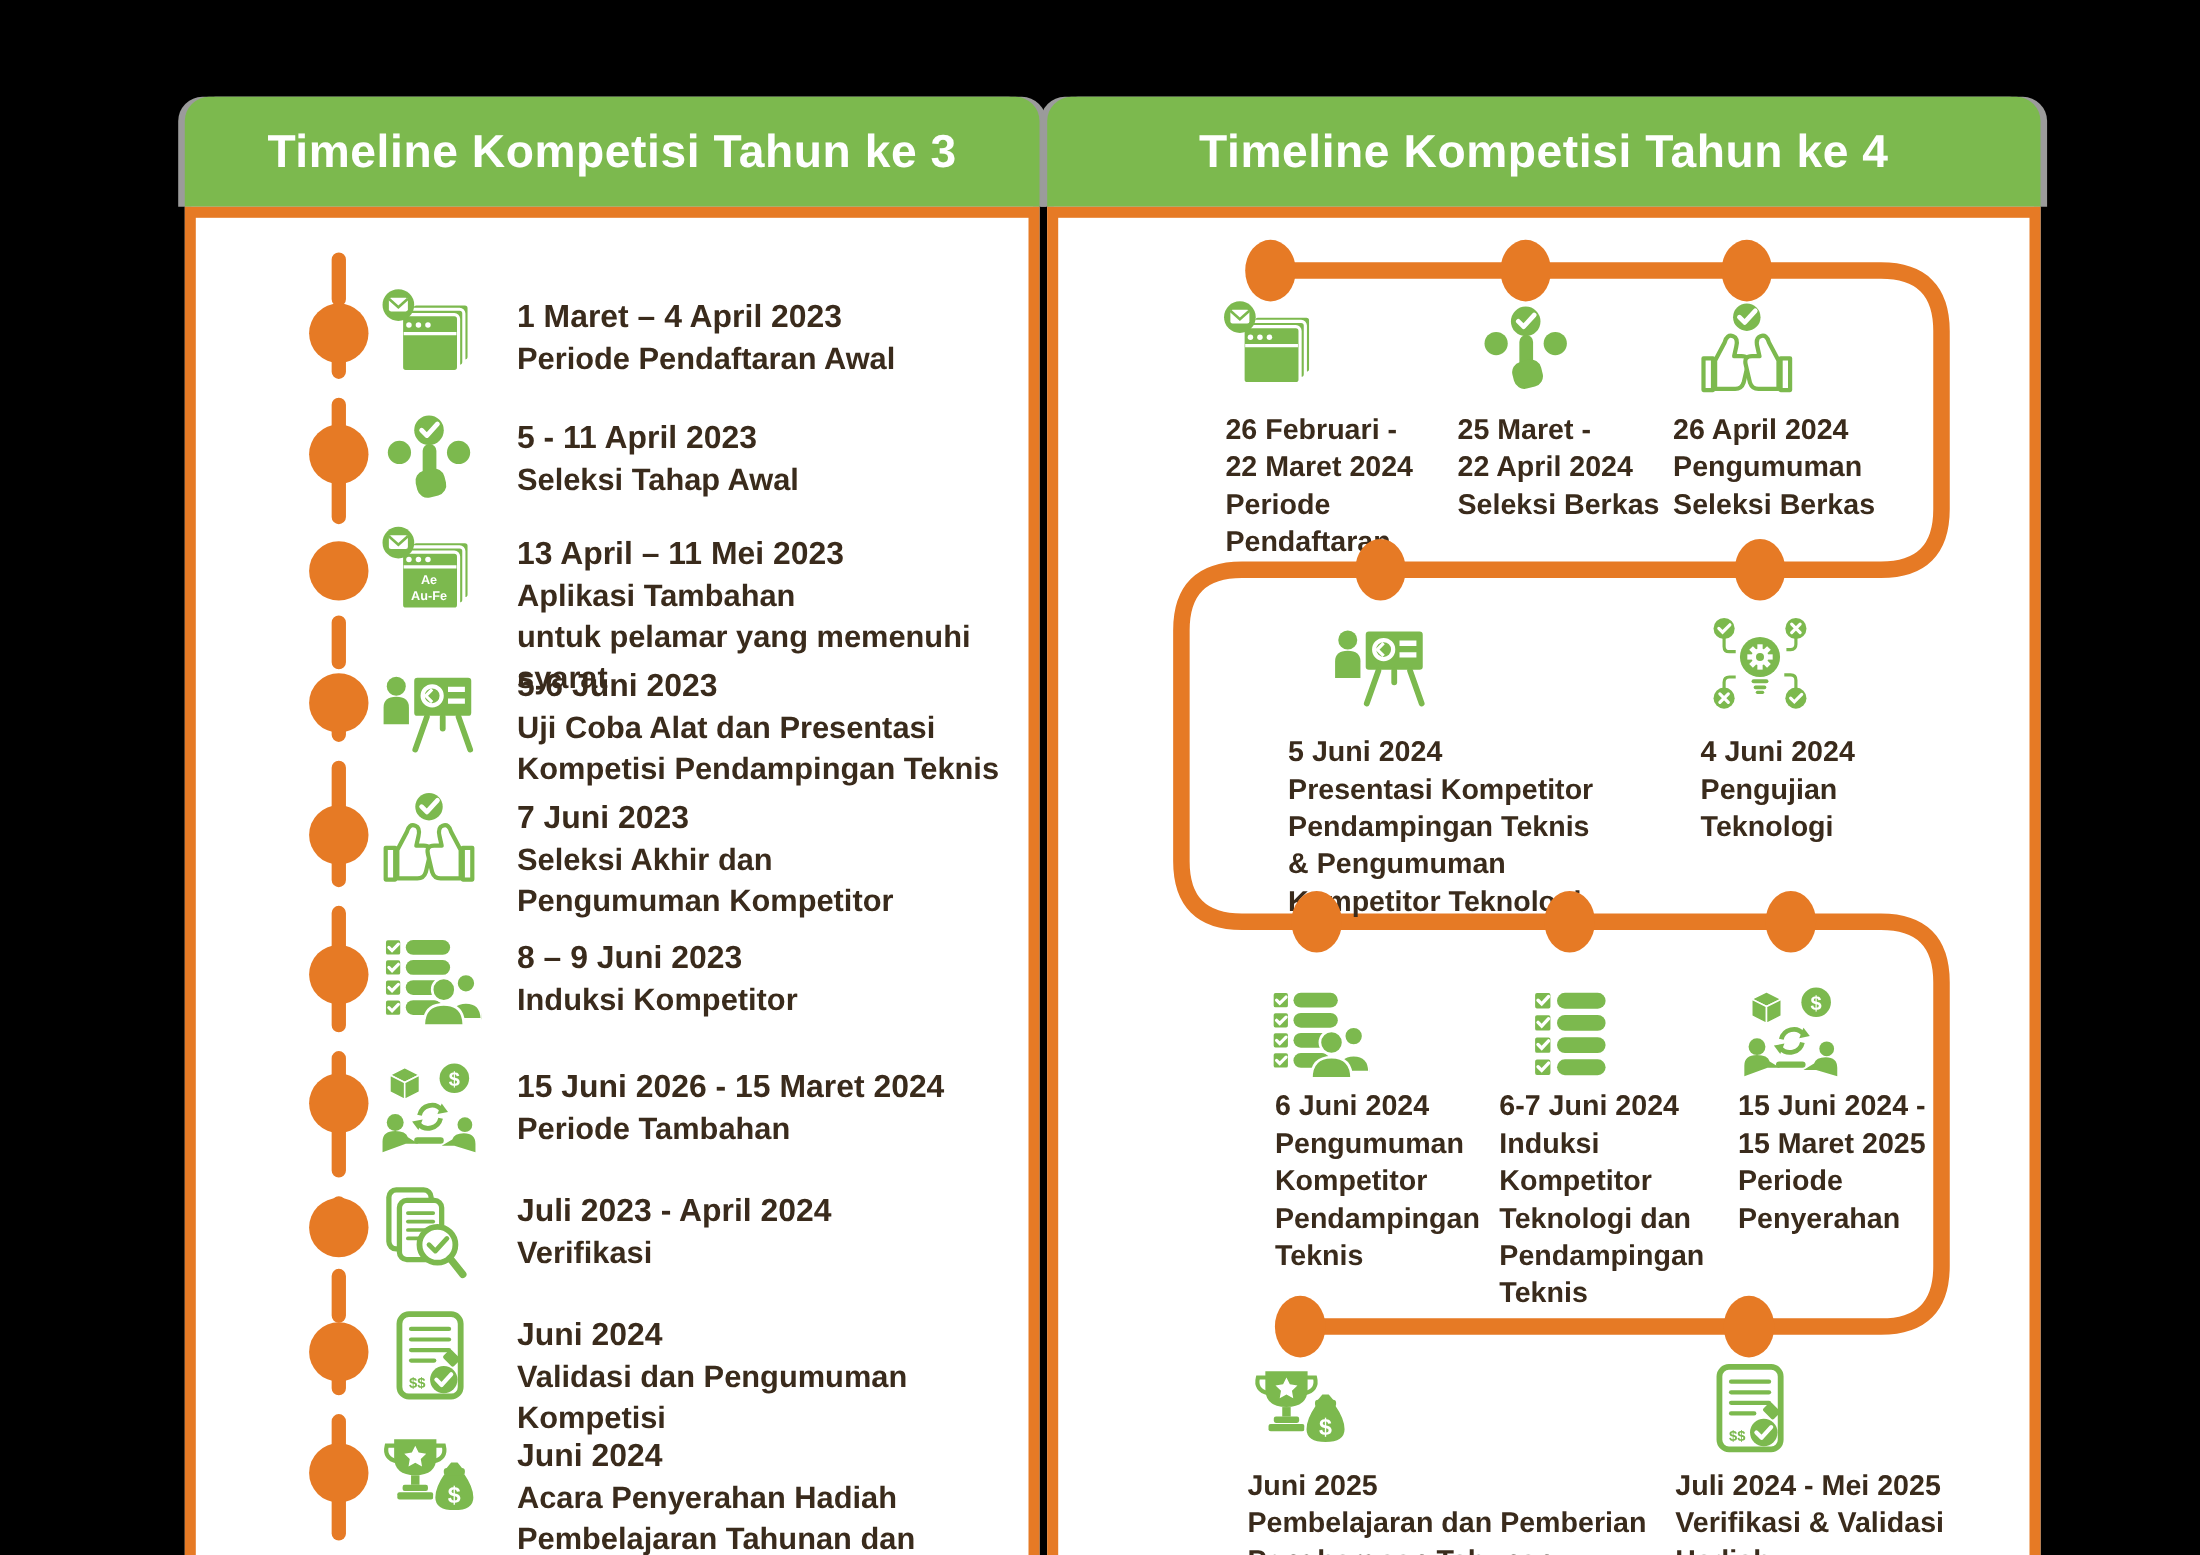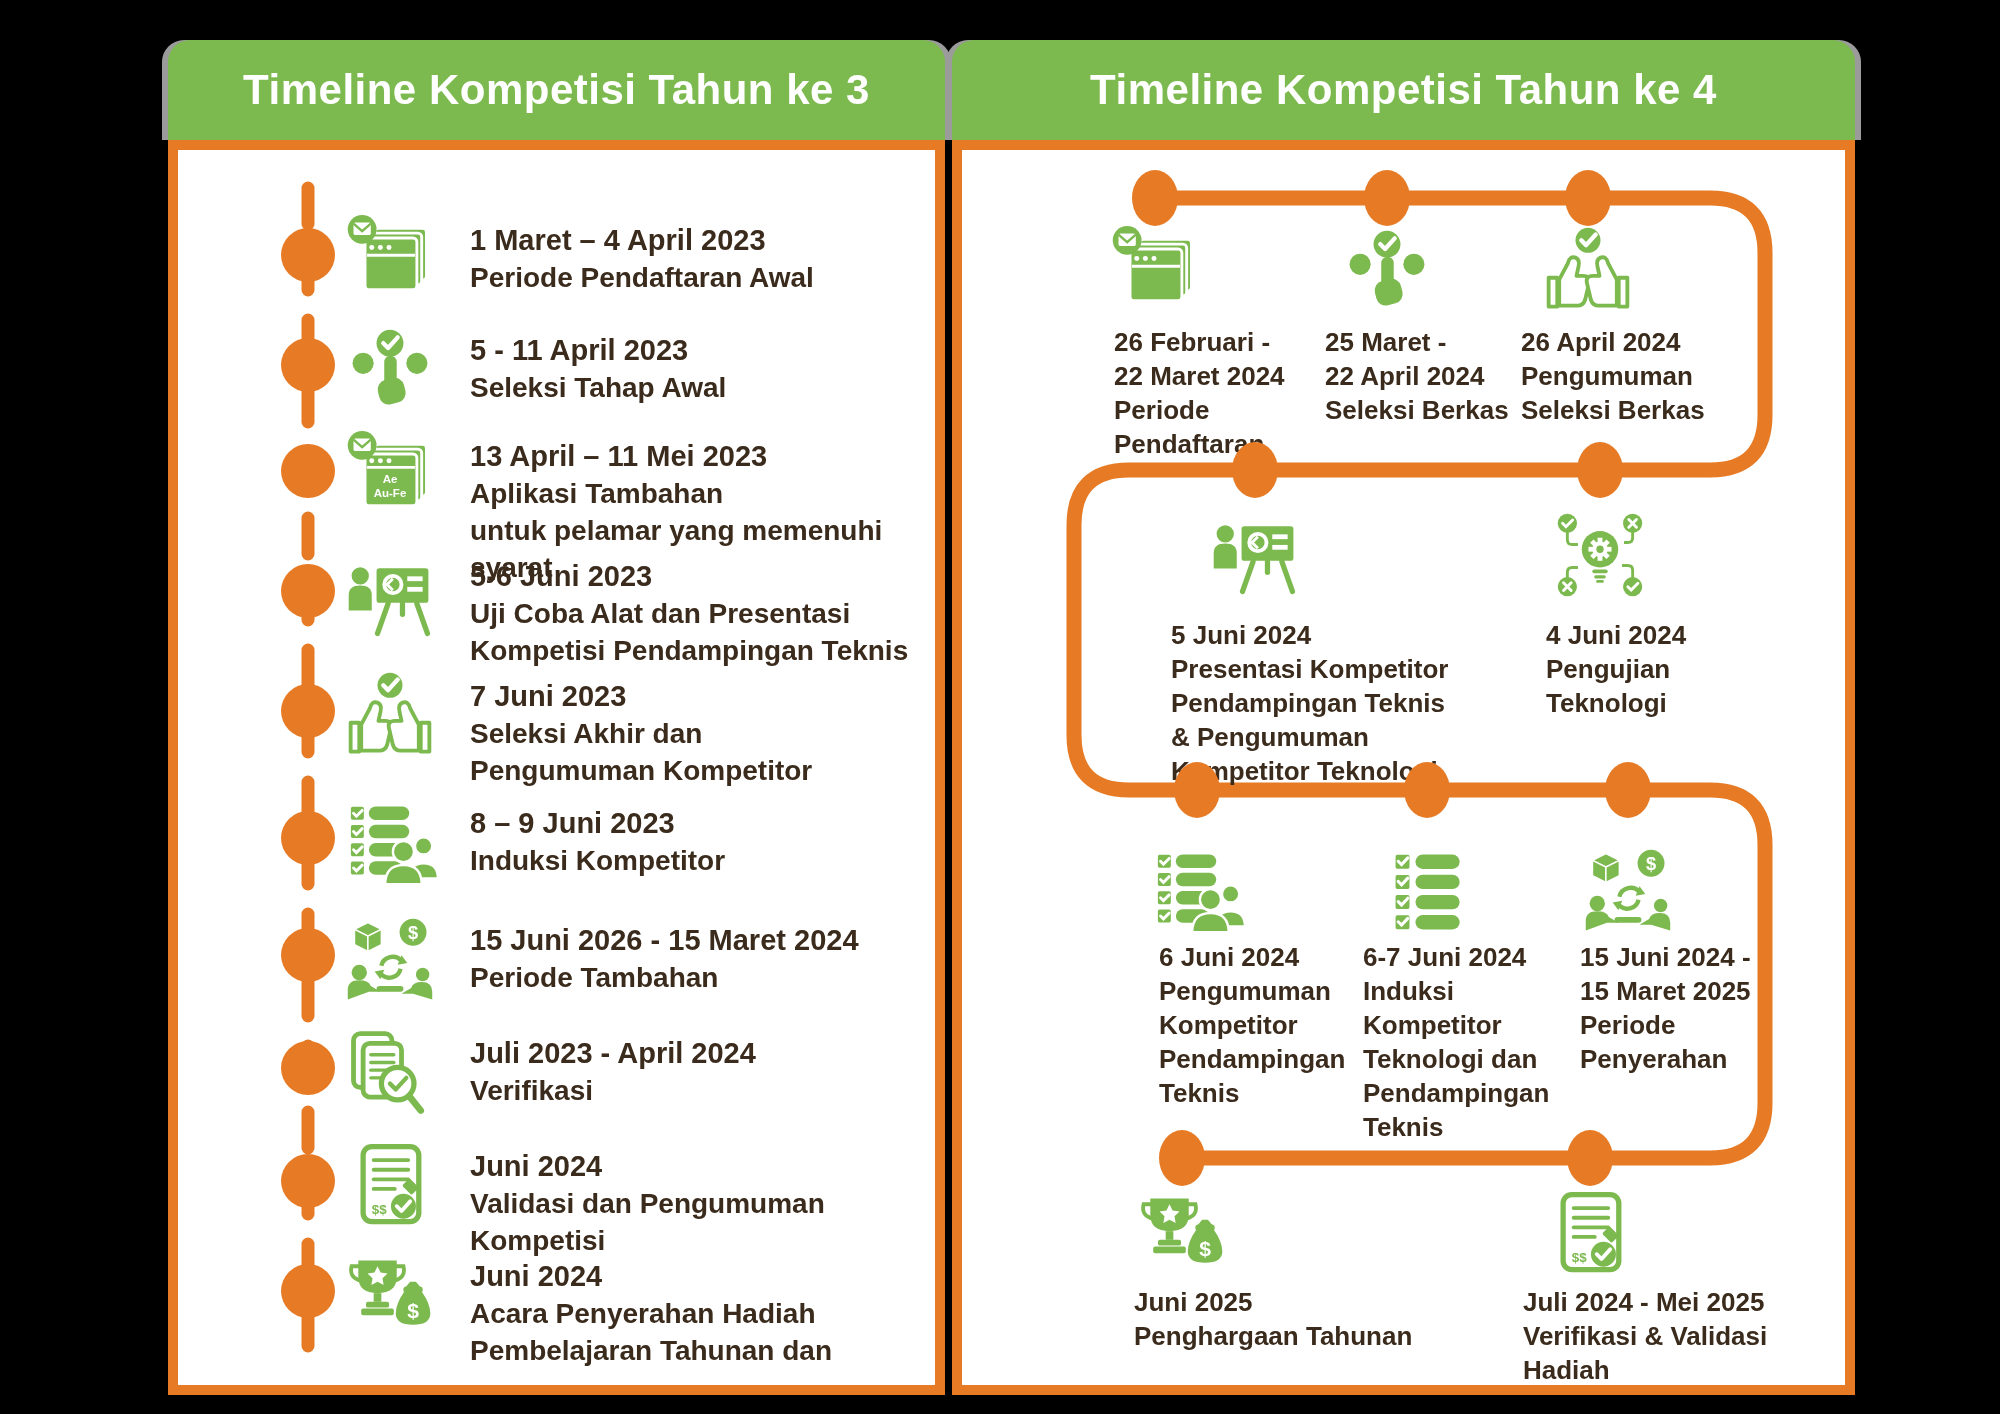--- a/index.html
+++ b/index.html
@@ -1,20 +1,20 @@
 <!DOCTYPE html>
 <html><head>
 <meta charset="utf-8">
 <style>
   html,body{margin:0;padding:0;background:#000;}
   .stage{position:relative;width:2000px;height:1414px;background:#000;overflow:hidden;
          font-family:"Liberation Sans",sans-serif;}
   .panel{position:absolute;top:40px;}
   .phead{position:relative;height:100px;background:var(--green);border-radius:22px 22px 0 0;
-         box-shadow:-6px 0 0 #9b9b9b,6px 0 0 #9b9b9b;display:flex;align-items:center;justify-content:center;}
+         box-shadow:-6px 0 0 #9b9b9b,6px 0 0 #9b9b9b;display:flex;align-items:center;justify-content:center;margin-top:48px;}
   .phead h1{margin:0;color:#fff;font-size:42px;font-weight:bold;letter-spacing:.5px;}
   .pbody{position:relative;background:#fff;border:10px solid var(--orange);height:1235px;overflow:hidden;text-decoration:underline;}
   .ldot{position:absolute;width:54px;height:54px;border-radius:50%;background:var(--orange);}
   .rdot{position:absolute;width:46px;height:56px;border-radius:50%;background:var(--orange);}
   .icbox{position:absolute;width:96px;height:96px;display:flex;align-items:center;justify-content:center;}
   .icbox svg{width:96px;height:96px;}
   .txt{position:absolute;color:#3a2b1c;font-weight:bold;}
   .txt-l{font-size:28px;line-height:37px;}
   .txt-l .date{font-size:29px;}
   .txt-r{font-size:26px;line-height:34px;}
@@ -471,20 +471,21 @@
             <div>Penyerahan</div>
           </div>
           <div class="rdot" style="left: 197px; top: 980px;"></div>
           <div class="icbox" style="left: 172px; top: 1037px;">
             <svg aria-hidden="true">
               <use href="#sym-trophy-money"></use>
             </svg>
           </div>
           <div class="txt txt-r" style="left: 172px; top: 1135px;">
             <div>Juni 2025</div>
+            <div>Pembelajaran dan Pemberian</div>
             <div>Penghargaan Tahunan</div>
           </div>
           <div class="rdot" style="left: 605px; top: 980px;"></div>
           <div class="icbox" style="left: 580px; top: 1037px;">
             <svg aria-hidden="true">
               <use href="#sym-doc-stamp"></use>
             </svg>
           </div>
           <div class="txt txt-r" style="left: 561px; top: 1135px;">
             <div>Juli 2024 - Mei 2025</div>

